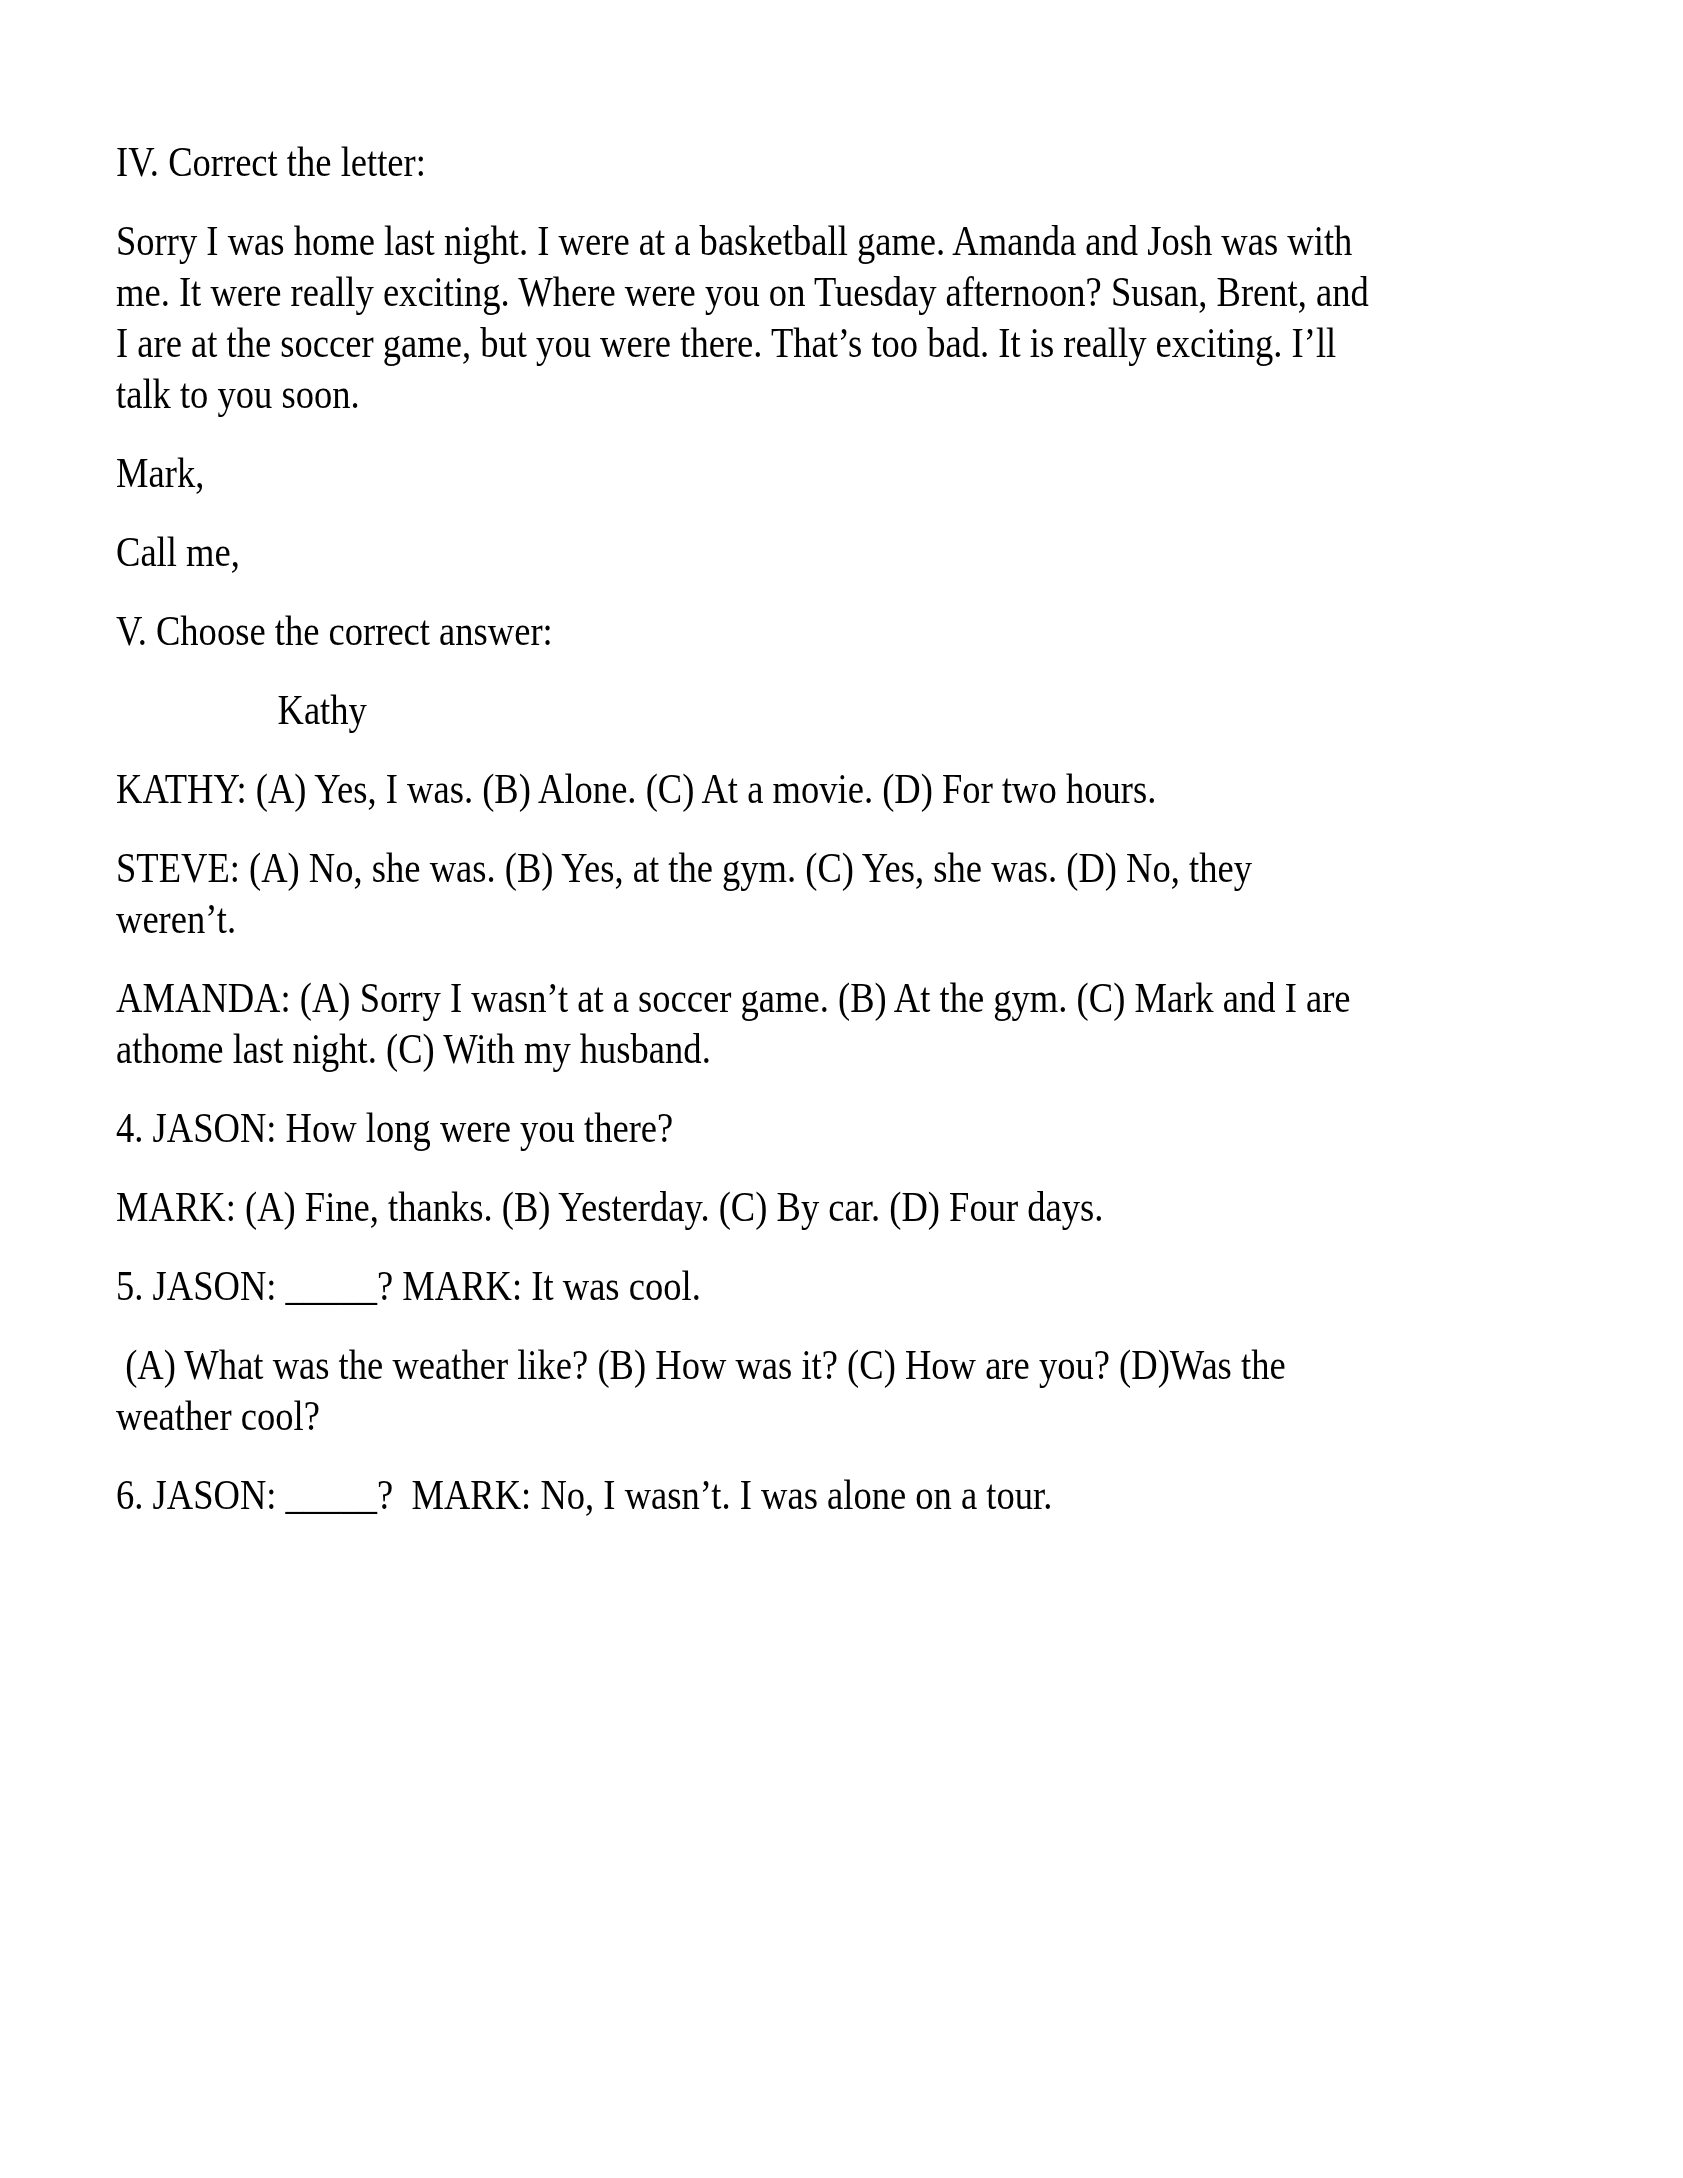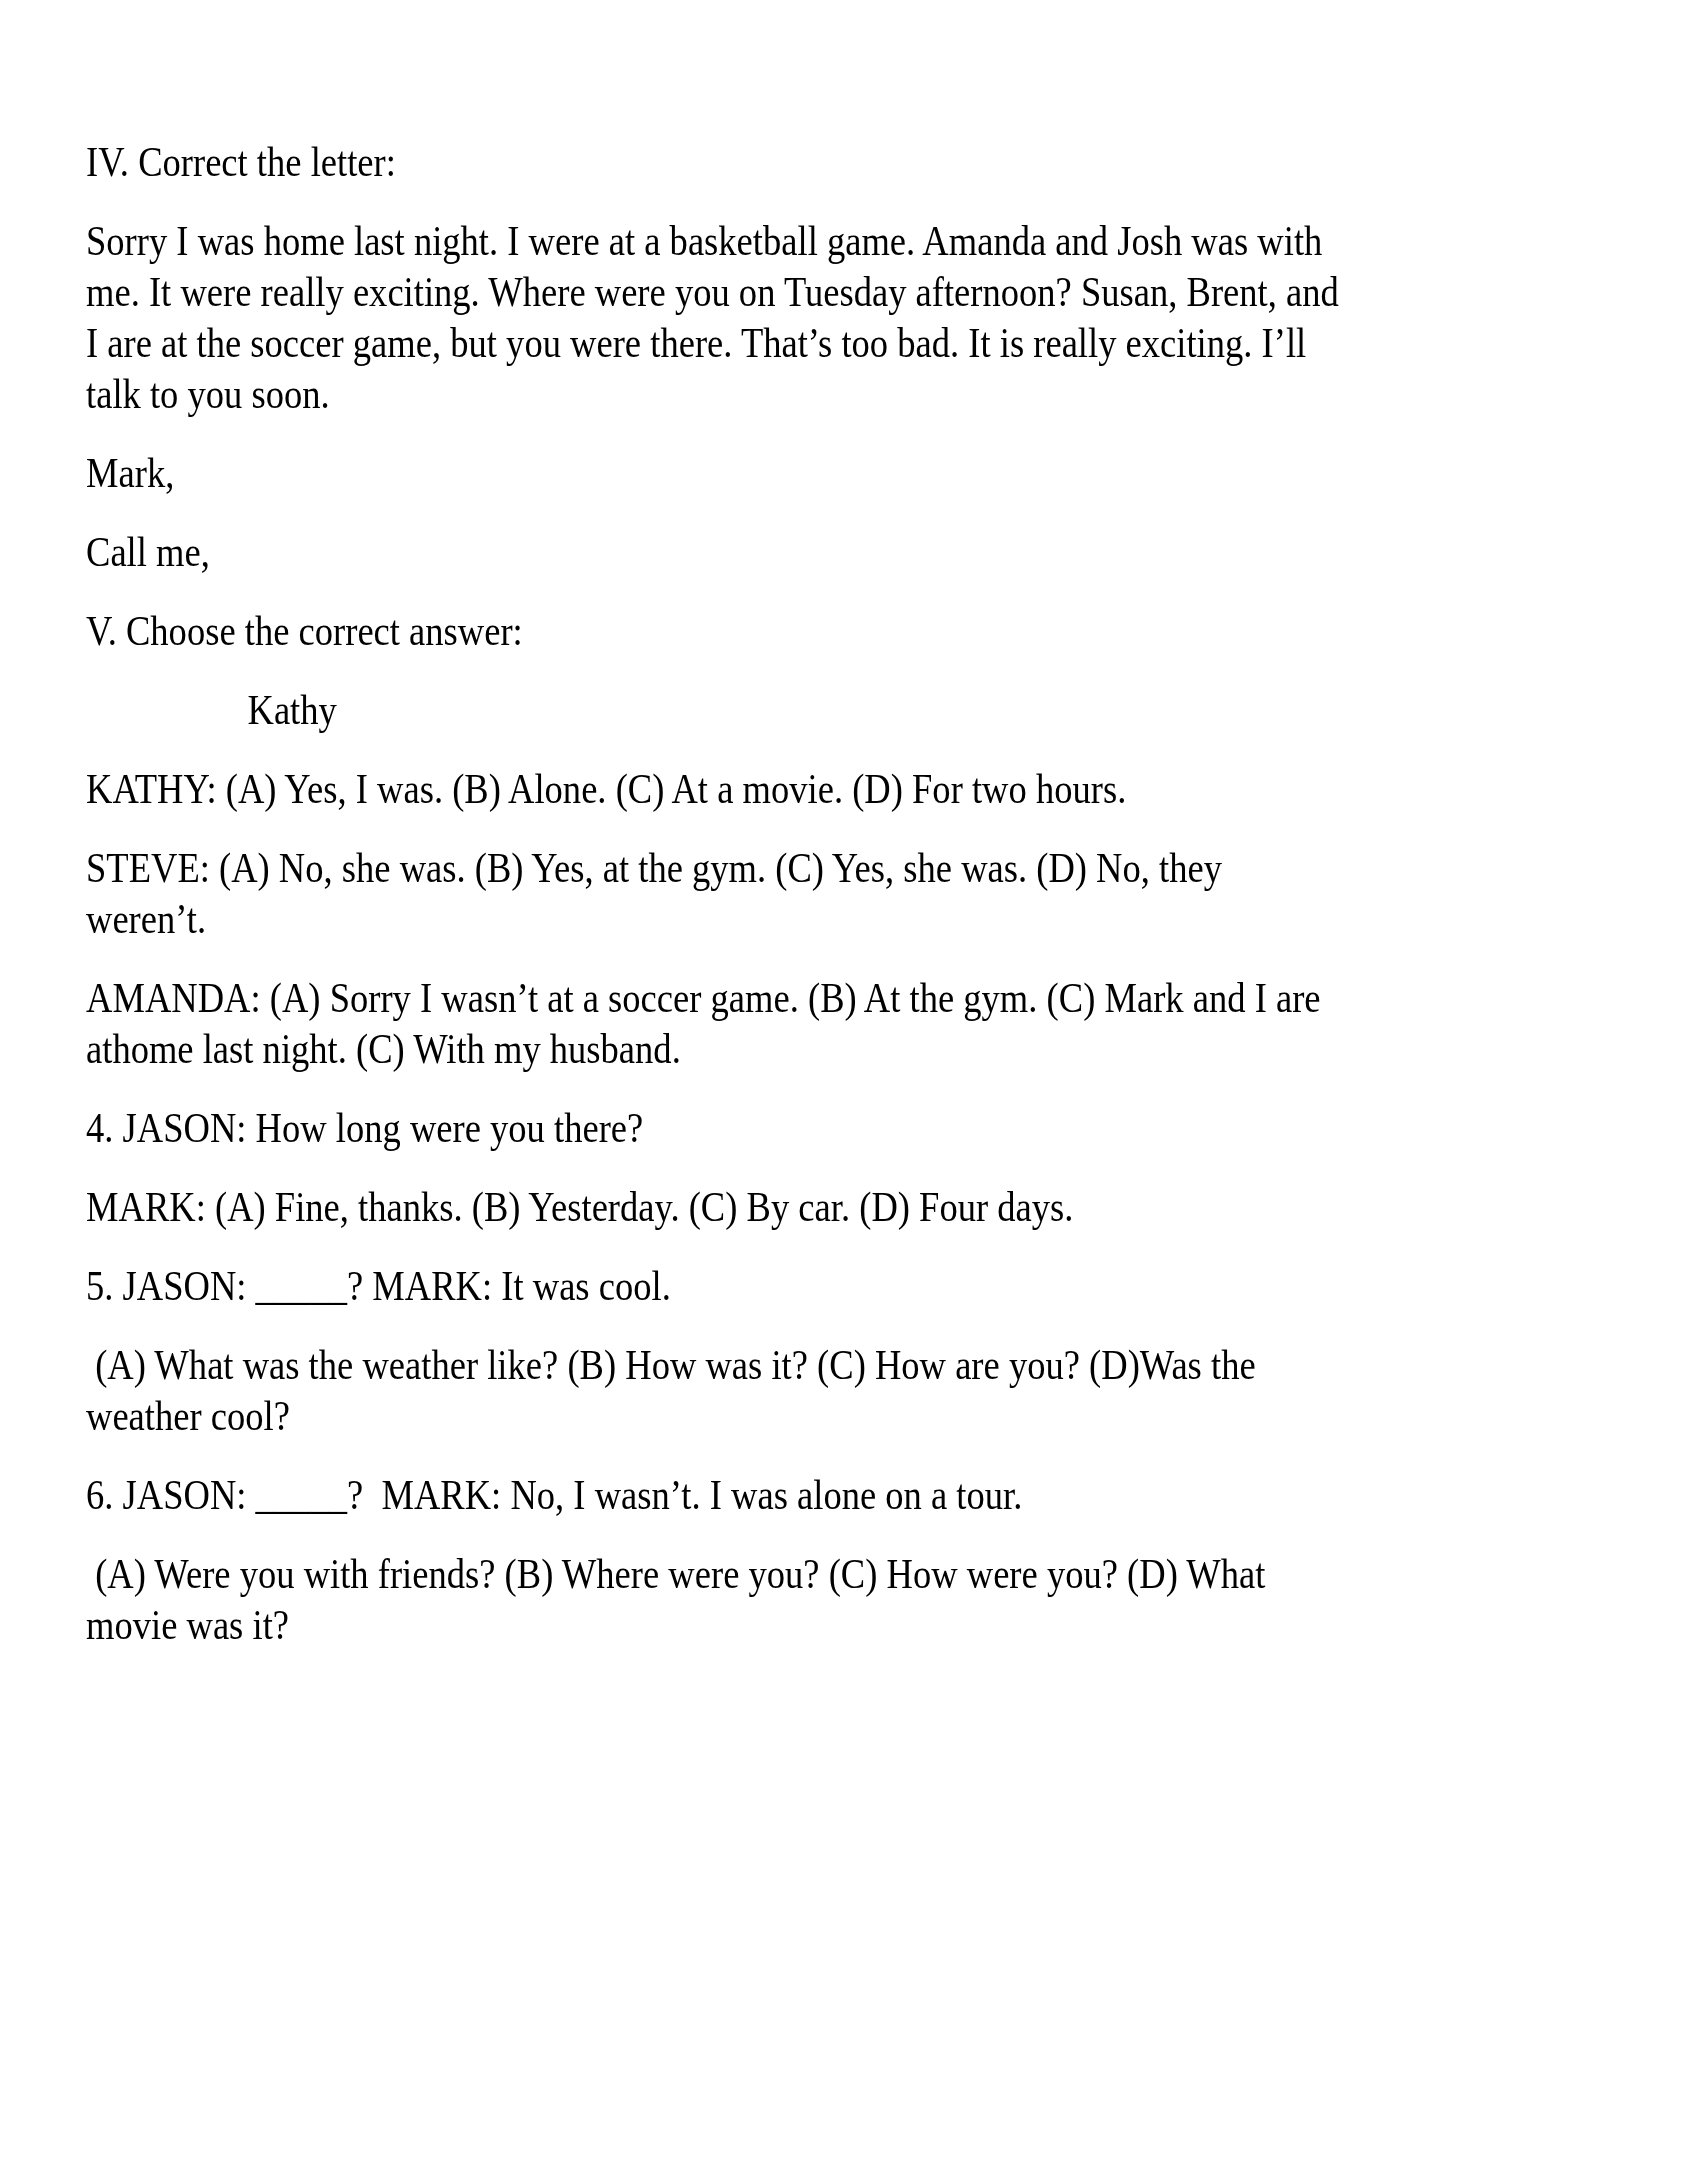--- a/index.html
+++ b/index.html
@@ -8,21 +8,21 @@
     background: #ffffff;
   }
   .page {
     position: relative;
     width: 1683px;
     height: 2178px;
     background: #ffffff;
     color: #000000;
     overflow: hidden;
     box-sizing: border-box;
-    padding: 136px 59px 0 86px;
+    padding: 136px 59px 0 116px;
   }
   .block {
     margin: 0 0 28px 0;
   }
   .ln {
     font-family: "Liberation Serif", "DejaVu Serif", serif;
     font-size: 43px;
     line-height: 51px;
     color: #000000;
     white-space: pre;
@@ -90,20 +90,16 @@
     <div class="ln">5. JASON: _____? MARK: It was cool.</div>
   </div>
   <div class="block">
     <div class="ln"> (A) What was the weather like? (B) How was it? (C) How are you? (D)Was the</div>
     <div class="ln">weather cool?</div>
   </div>
 
   <div class="block">
     <div class="ln">6. JASON: _____?  MARK: No, I wasn’t. I was alone on a tour.</div>
   </div>
-  <div class="block">
-    <div class="ln"> (A) Were you with friends? (B) Where were you? (C) How were you? (D) What</div>
-    <div class="ln">movie was it?</div>
-  </div>
 
 
 </div>
 
 
 </body></html>

